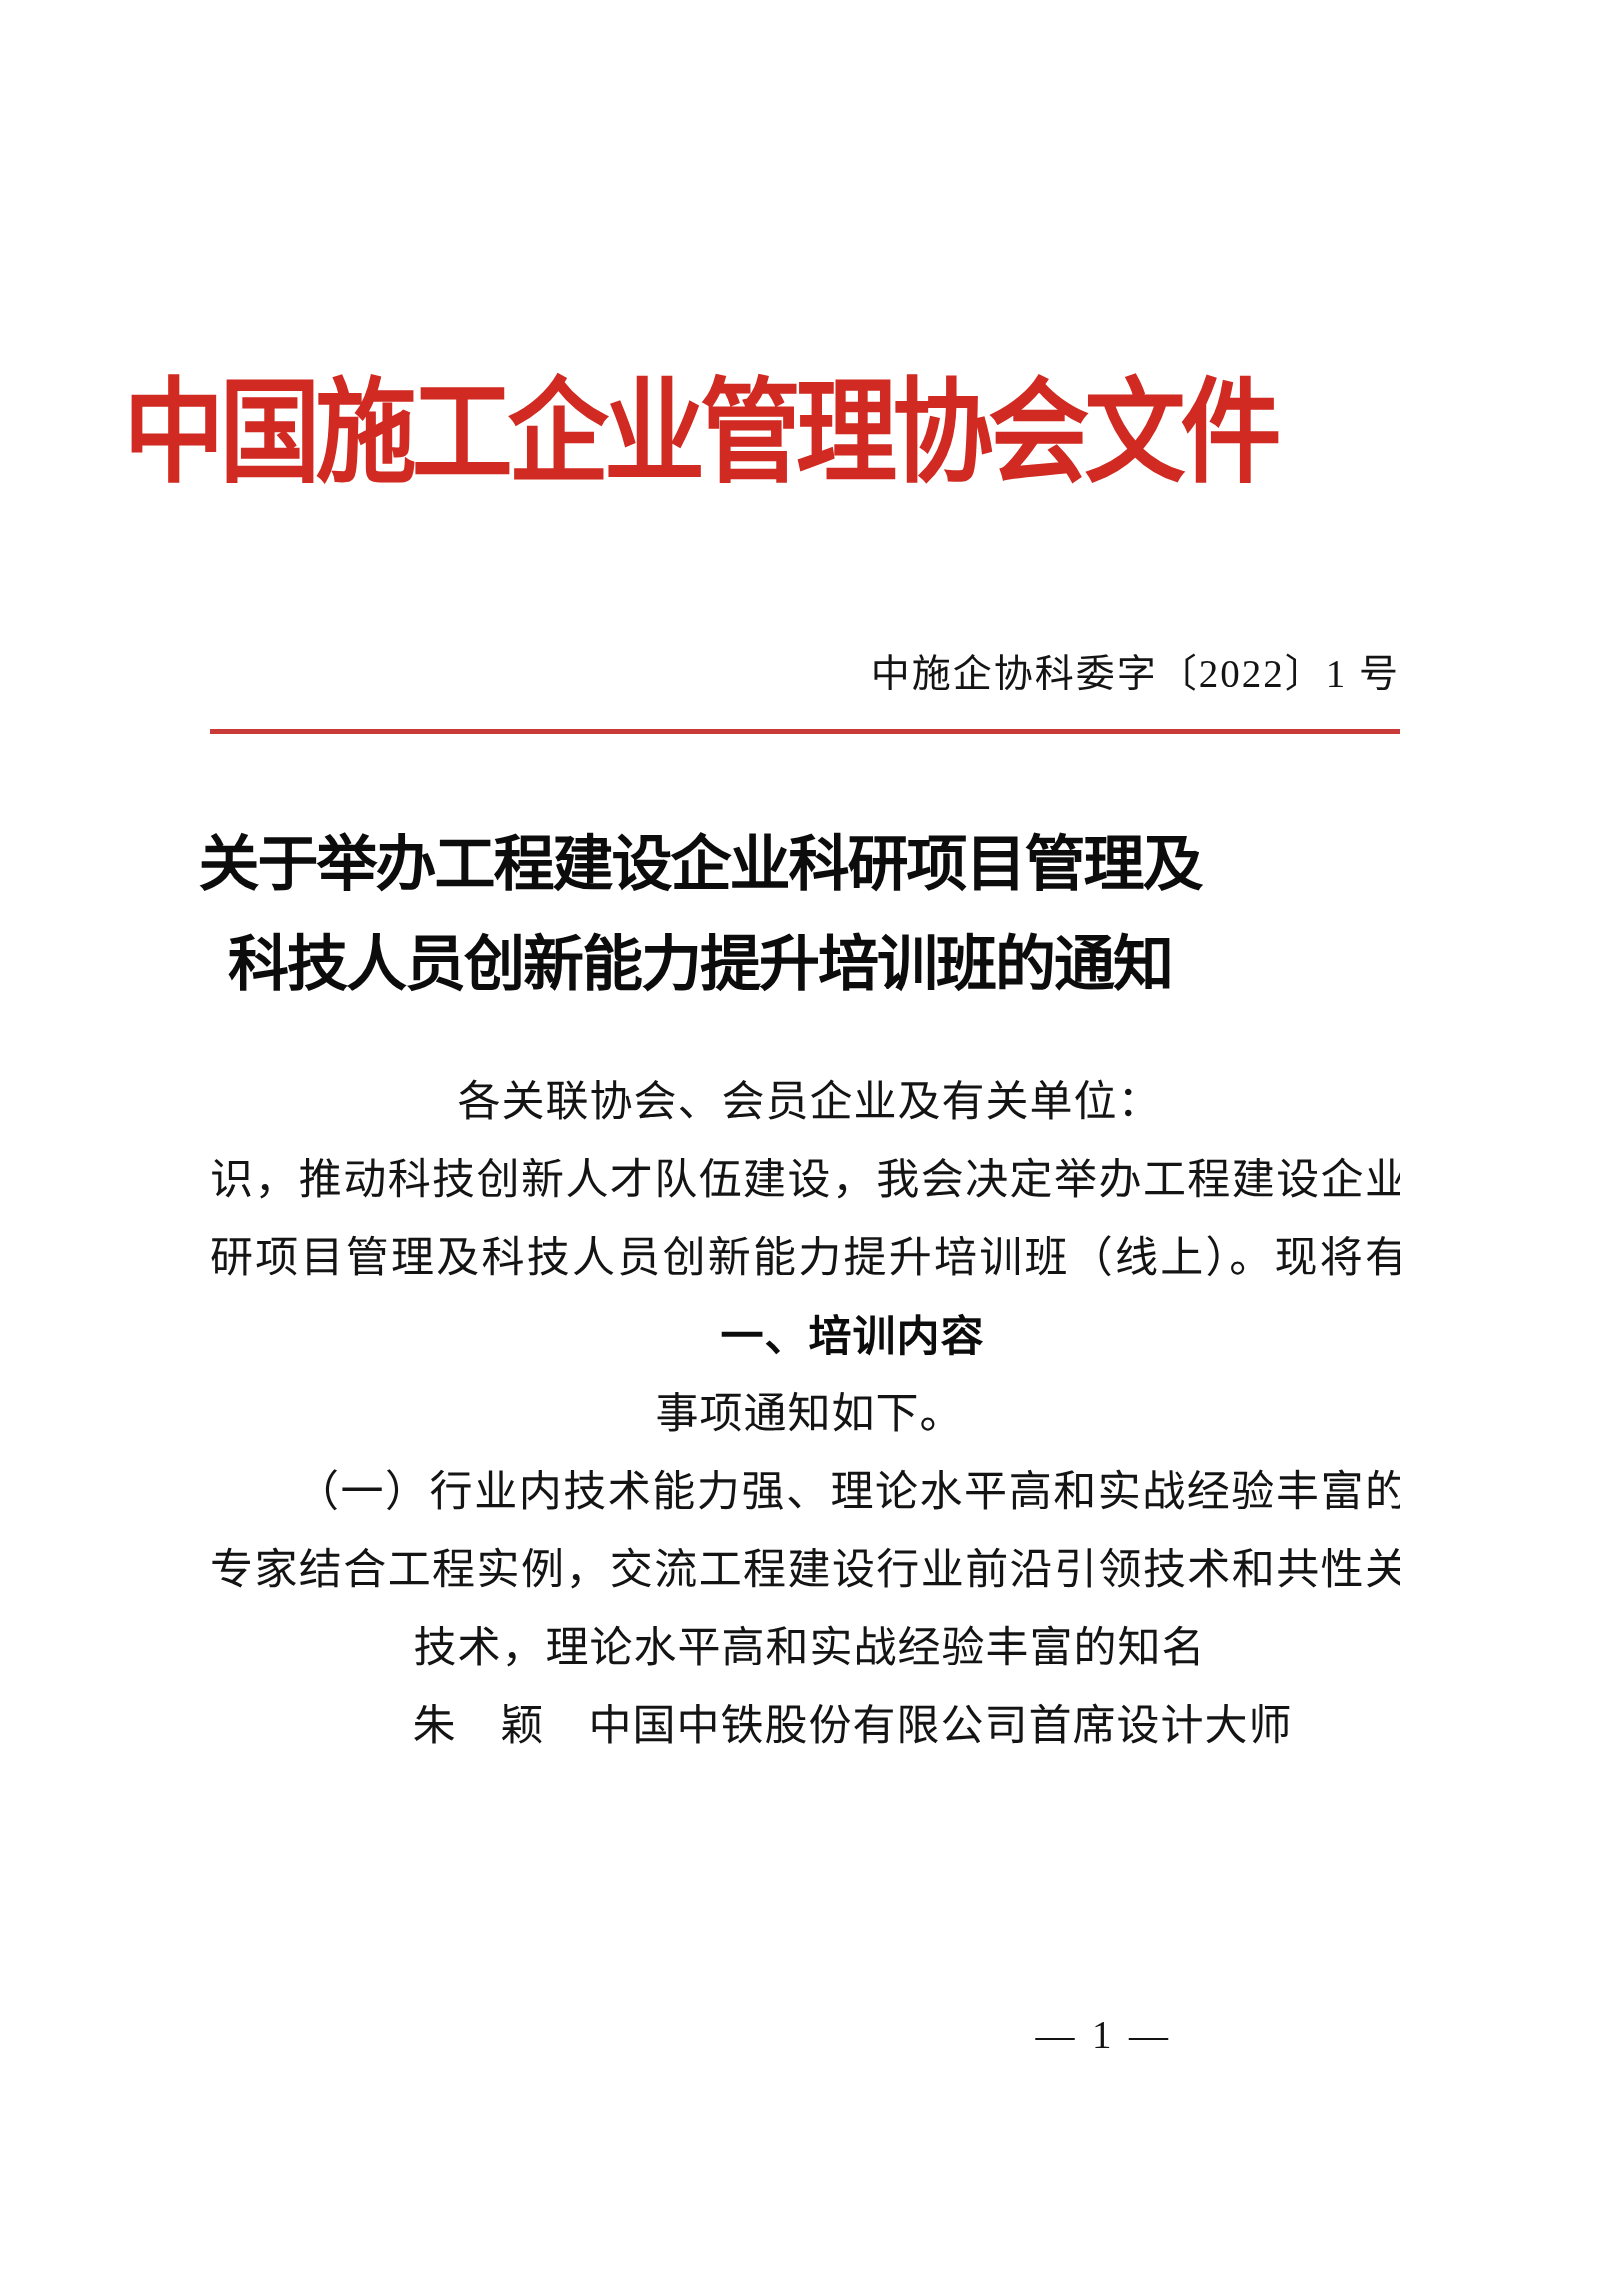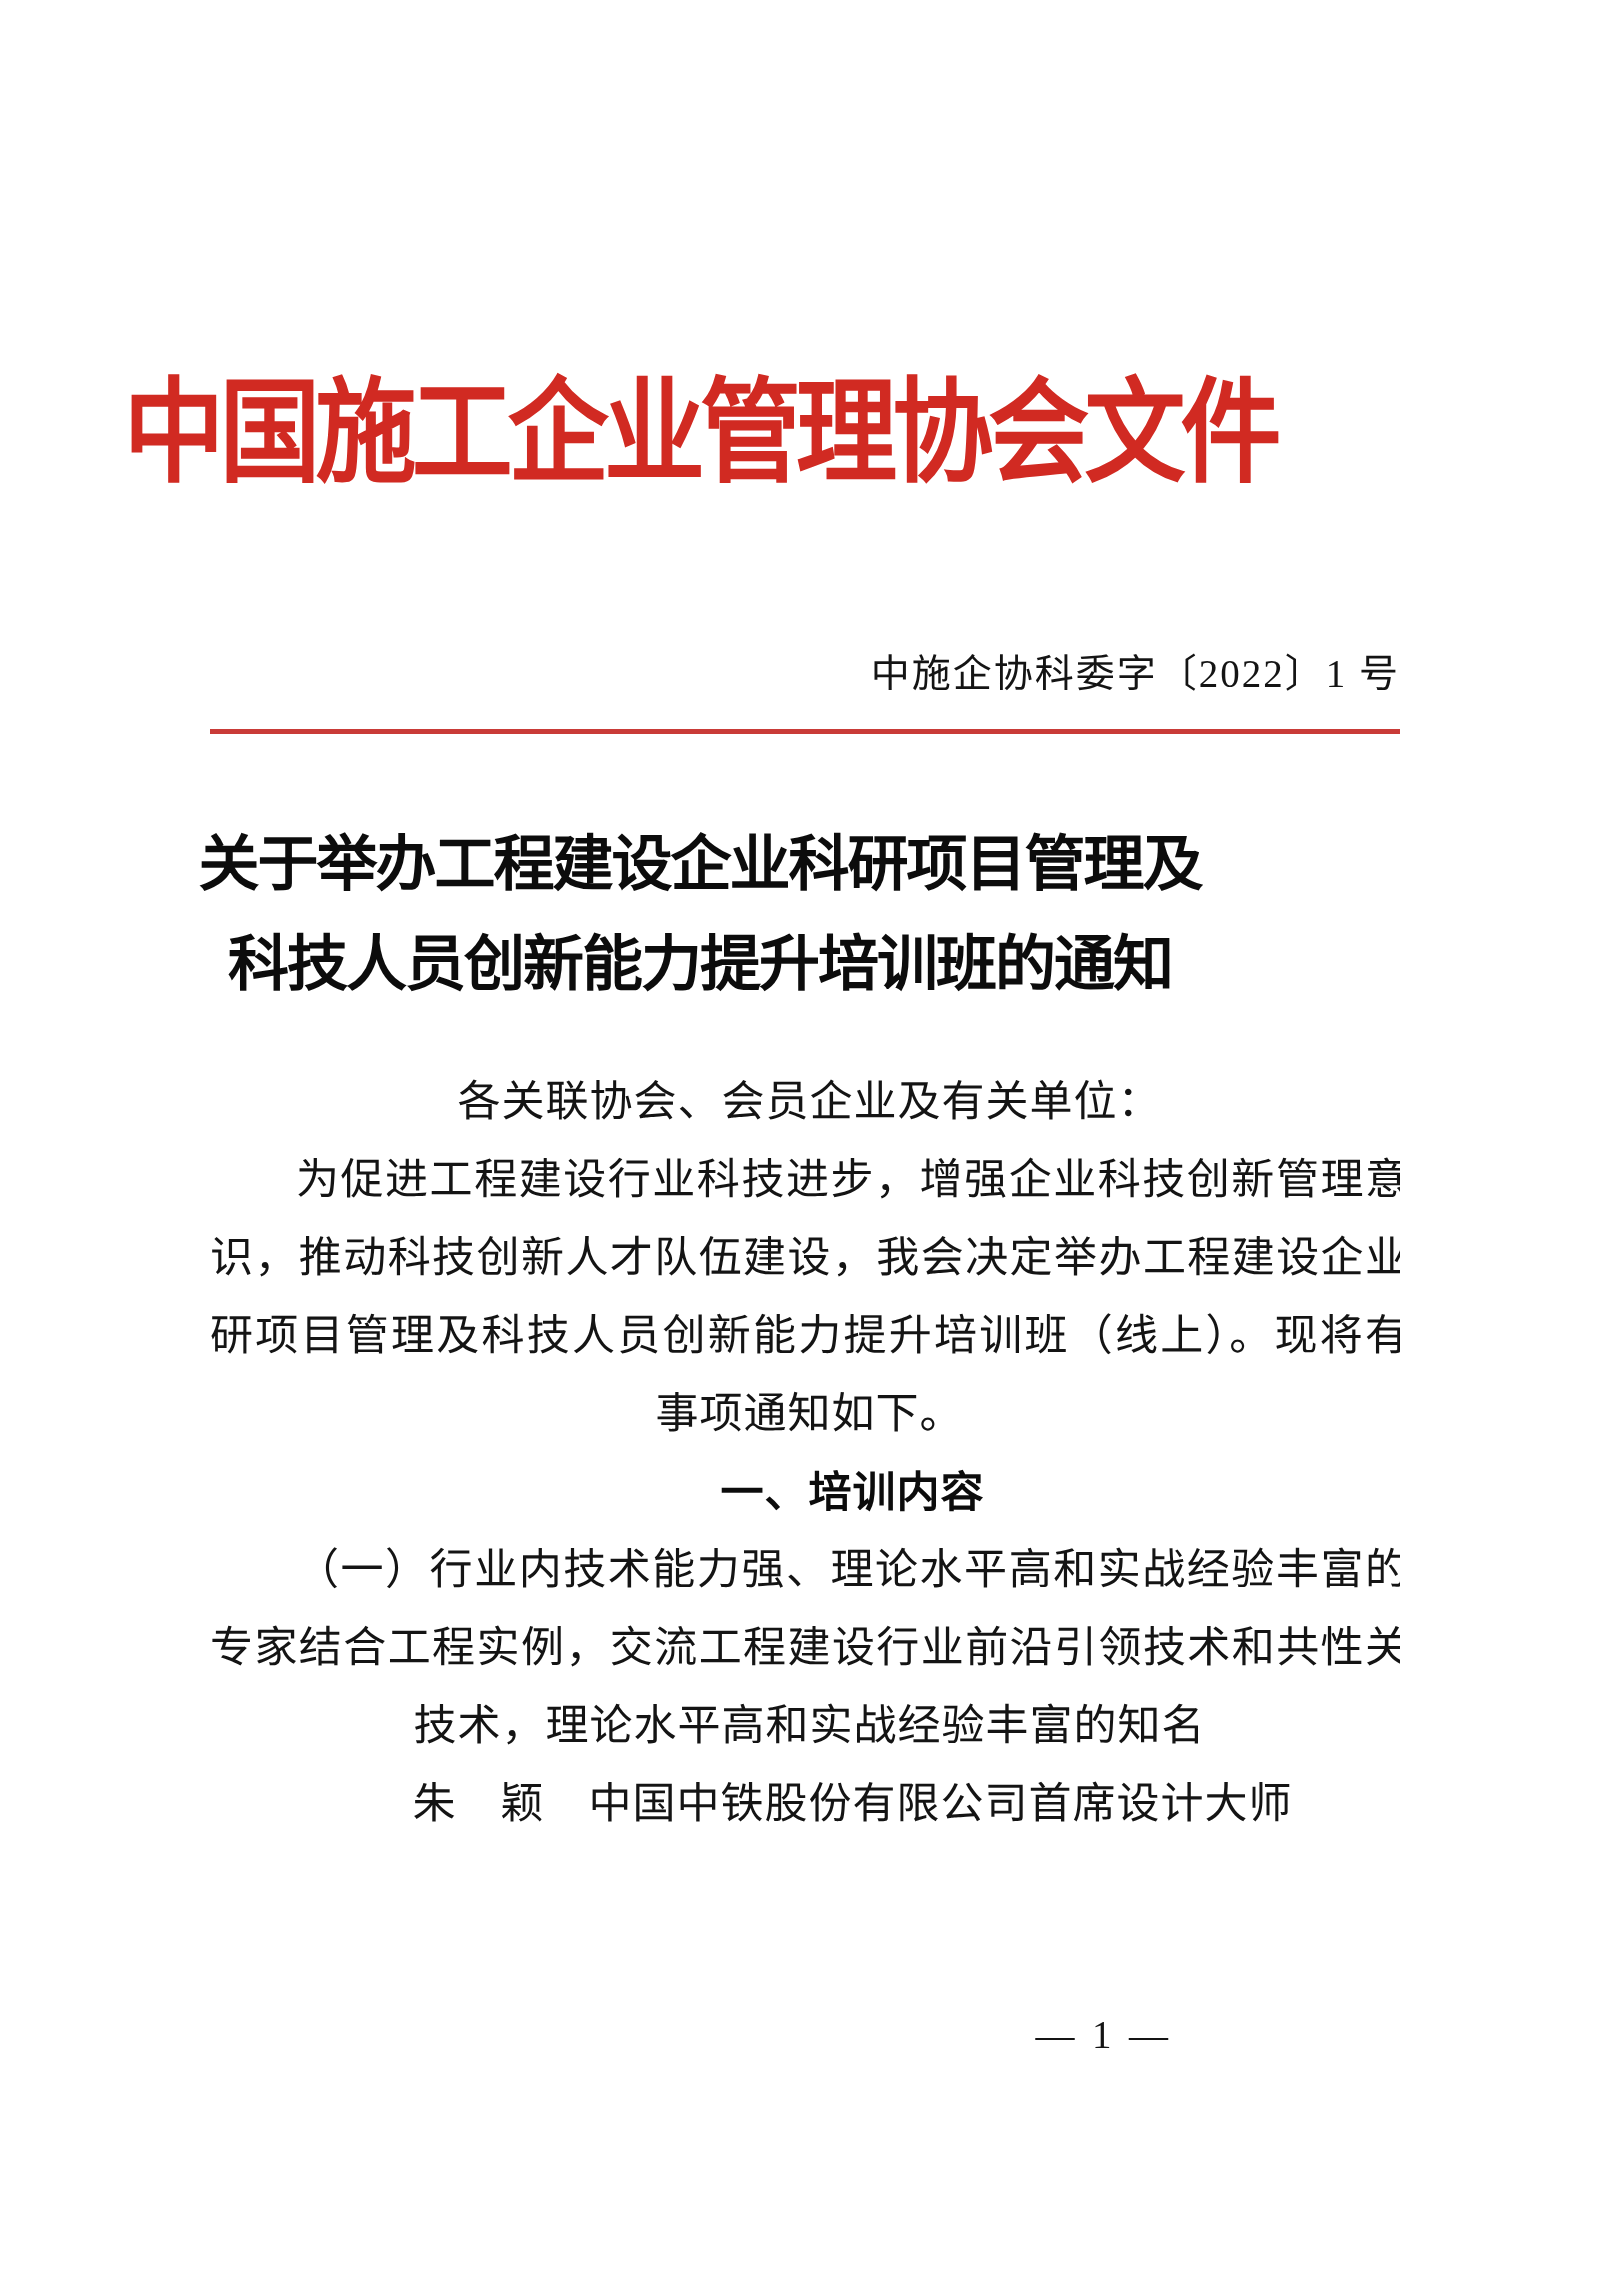--- a/index.html
+++ b/index.html
@@ -117,25 +117,24 @@
   <div class="doc-number">中施企协科委字〔2022〕1 号</div>
 
   <div class="red-rule"></div>
 
   <div class="doc-title title-2">科技人员创新能力提升培训班的通知</div>
 
   <div class="doc-title title-1">关于举办工程建设企业科研项目管理及</div>
 
   <div class="body-text">
     <div class="line">各关联协会、会员企业及有关单位：</div>
-    <div class="line indent justify">为促进工程建设行业科技进步，增强企业科技创新管理意</div>
     <div class="line justify">识，推动科技创新人才队伍建设，我会决定举办工程建设企业科</div>
     <div class="line justify">研项目管理及科技人员创新能力提升培训班（线上）。现将有关</div>
+    <div class="line indent heading-hei">一、培训内容</div>
     <div class="line">事项通知如下。</div>
-    <div class="line indent heading-hei">一、培训内容</div>
     <div class="line indent justify">（一）行业内技术能力强、理论水平高和实战经验丰富的知名</div>
     <div class="line justify">专家结合工程实例，交流工程建设行业前沿引领技术和共性关键</div>
     <div class="line">技术，理论水平高和实战经验丰富的知名</div>
     <div class="line indent">朱　颖　中国中铁股份有限公司首席设计大师</div>
   </div>
 
   <div class="page-footer">— 1 —</div>
 
 </div>
 

